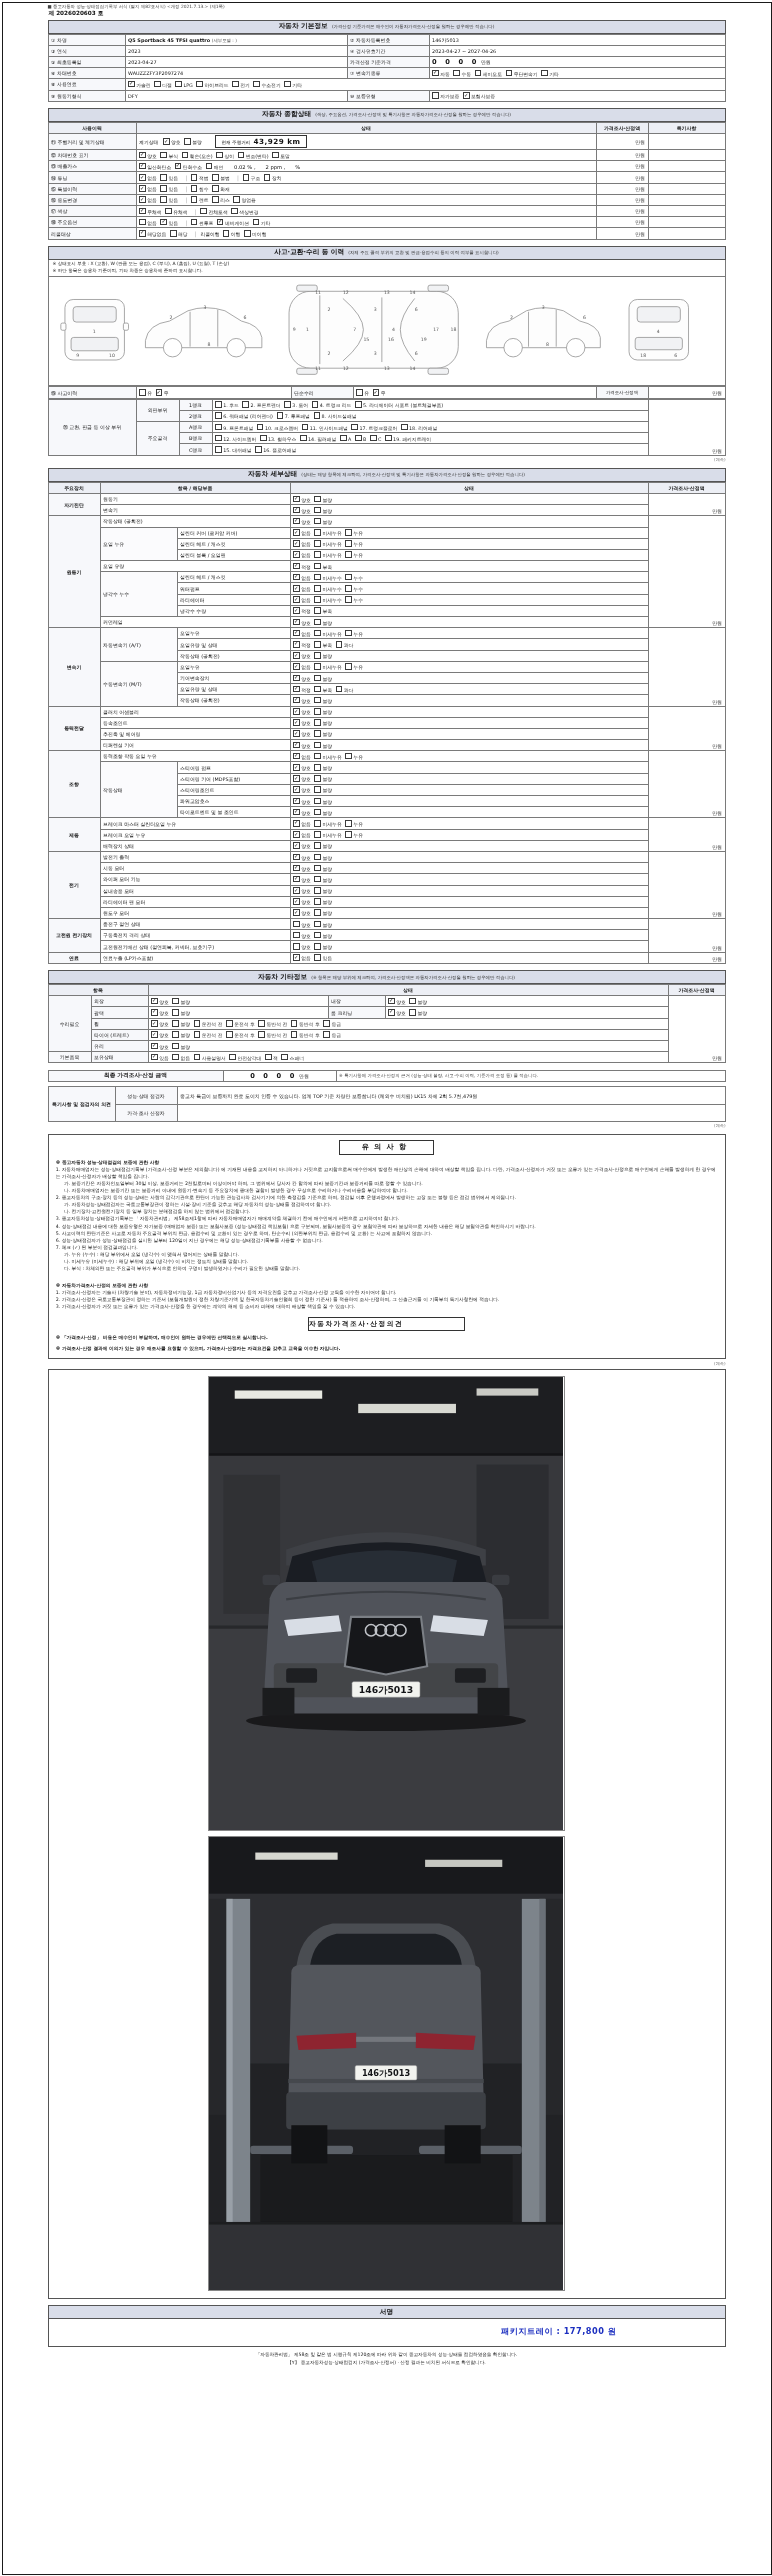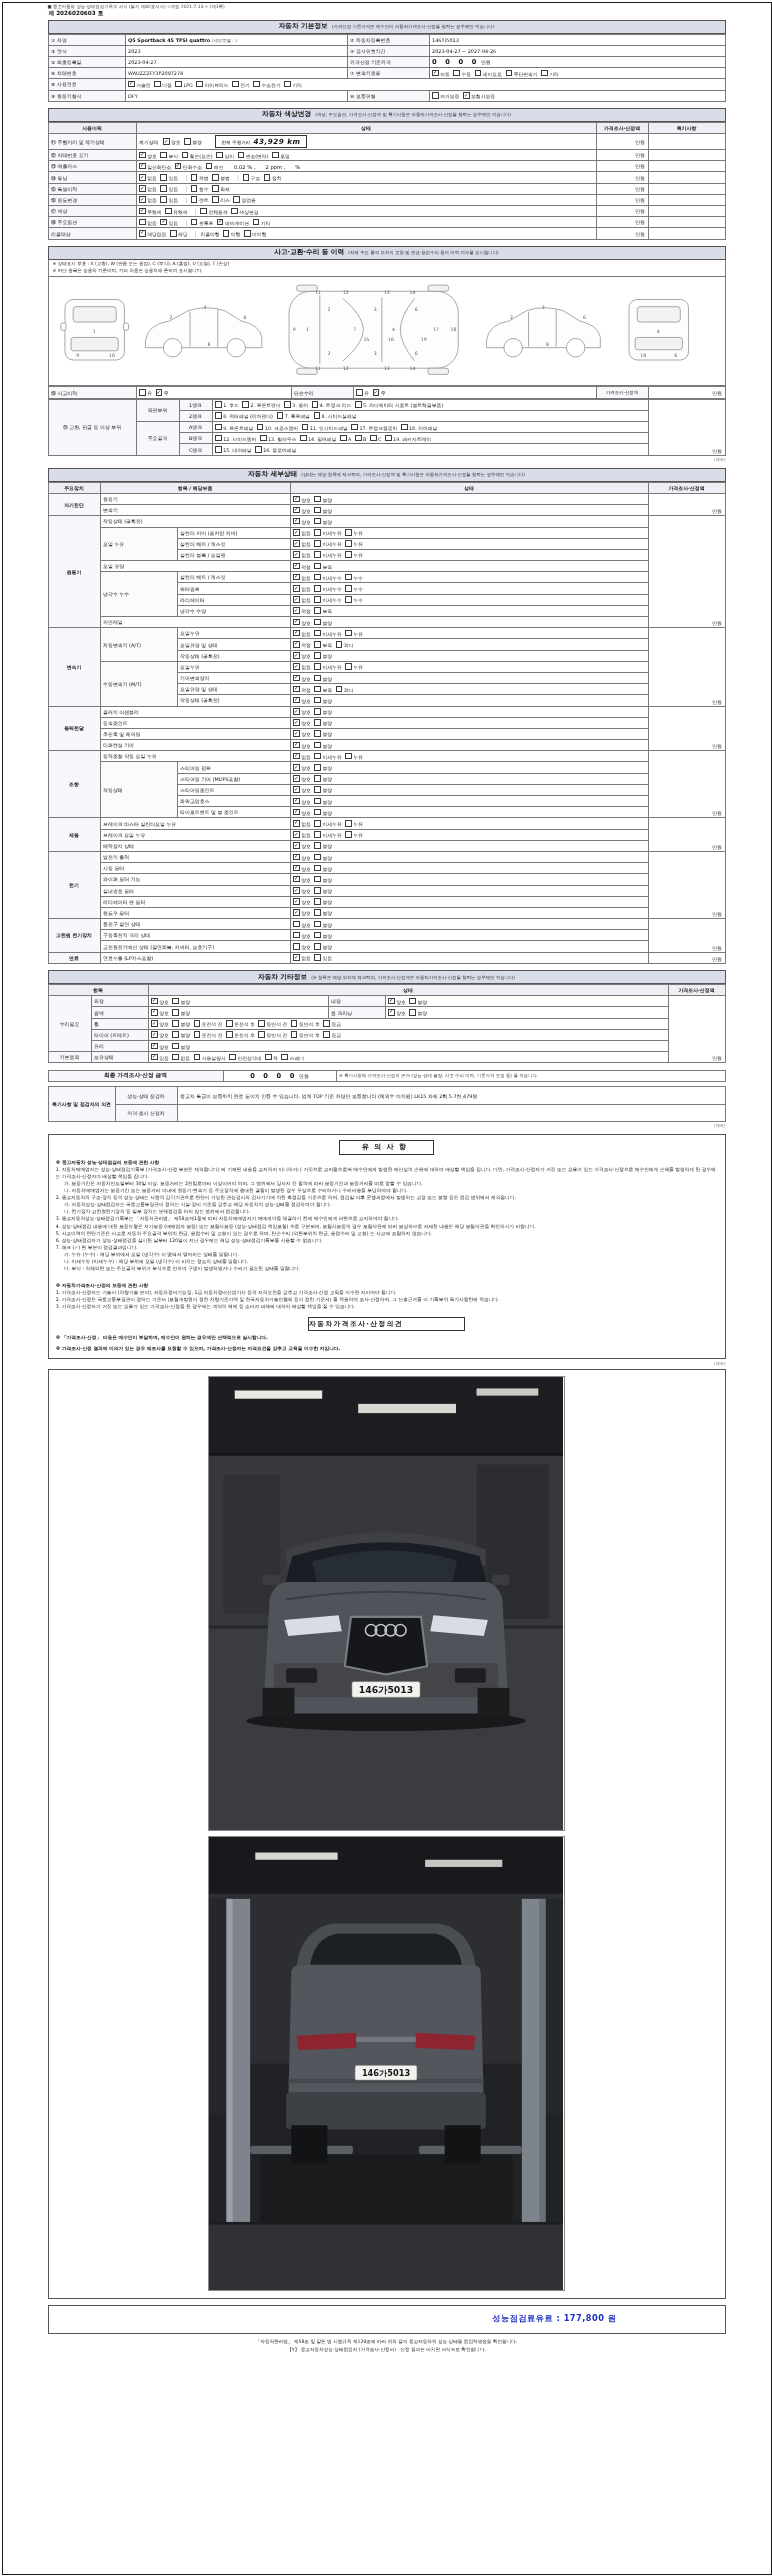--- a/index.html
+++ b/index.html
@@ -25,21 +25,21 @@
   .colhead td{background:#edeff5;text-align:center;font-weight:bold;font-size:4.9px;padding:1px 1px;}
   .lbl{background:#f7f8fb;}
   .ctr{text-align:center;}
   .val{font-size:5.2px;}
   .fee{text-align:right;font-size:4.9px;color:#222;}
   .opt{margin-right:3.6px;white-space:nowrap;font-size:4.8px;color:#1c1c1c;display:inline-block;}
   .cb{display:inline-block;width:4.6px;height:4.6px;border:0.5px solid #3c3c3c;margin-right:1.5px;vertical-align:-0.5px;position:relative;background:#fff;}
   .cb.on::after{content:"✓";position:absolute;left:0px;top:-1.5px;font-size:5.2px;font-weight:bold;color:#101010;}
   .sep{color:#999;margin:0 3.1px;}
   .kmbox{display:inline-block;border:0.8px solid #333;padding:1px 5.2px;margin-left:8.2px;background:#fff;}
-  .kmbox b{font-size:7.2px;margin-left:3.1px;letter-spacing:0.5px;font-style:italic;}
+  .kmbox b{font-size:7.2px;margin-left:3.1px;letter-spacing:0.5px;}
   .cont{text-align:right;font-size:4.1px;color:#666;margin-top:1px;}
   .marks{border:0.5px solid #7a7a7a;border-top:none;padding:1.5px 4.1px;font-size:4.5px;color:#222;line-height:1.5;}
   .diagramwrap{border:0.5px solid #7a7a7a;border-top:none;padding:3.1px 5.2px;background:#fff;}
   .noticebox{border:0.5px solid #555;padding:4.1px 7.2px 6.2px 7.2px;}
   .nheadbox{display:block;width:93px;margin:1px auto 4.1px auto;border:0.8px solid #333;text-align:center;font-weight:bold;font-size:7.2px;padding:1.5px 0;letter-spacing:5.2px;}
   .nbody{font-size:4.7px;line-height:1.5;color:#1a1a1a;}
   .nline{min-height:6.2px;}
   .nbold{font-weight:bold;margin-top:3.1px;}
   .aheadbox{display:block;width:155px;margin:7.2px auto 3.1px auto;border:0.8px solid #333;text-align:left;font-weight:bold;font-size:6.7px;padding:1.5px 0;letter-spacing:1.5px;}
   .anotes{font-size:4.7px;line-height:1.55;color:#1a1a1a;}
@@ -108,21 +108,21 @@
         <td class="lbl">⑨ 원동기형식</td>
         <td class="val">DFY</td>
         <td class="lbl">⑩ 보증유형</td>
         <td><span class="opt"><span class="cb"></span><span>자가보증</span></span><span class="opt"><span class="cb on"></span><span>보험사보증</span></span></td>
       </tr>
     </tbody>
       </table>
   </div>
 
   <div class="block">
-    <div class="sechead"><span>자동차 색상변경</span><span class="secnote">(색상, 주요옵션, 가격조사·산정액 및 특기사항은 자동차가격조사·산정을 원하는 경우에만 적습니다)</span></div>
+    <div class="sechead"><span>자동차 종합상태</span><span class="secnote">(색상, 주요옵션, 가격조사·산정액 및 특기사항은 자동차가격조사·산정을 원하는 경우에만 적습니다)</span></div>
     <table class="tbl">
       <colgroup>
           <col style="width:88px">
           <col>
           <col style="width:52px">
           <col style="width:77px">
         </colgroup>
       <tbody>
           <tr class="colhead">
         <td>사용이력</td>
@@ -740,22 +740,23 @@
         <rect x="458" y="560" width="70" height="74" fill="#121315"></rect>
         <rect x="284" y="444" width="120" height="28" rx="3" fill="#f2f3ef" stroke="#9a9a9a"></rect>
         <text x="344" y="464" font-size="16" text-anchor="middle" fill="#141518" font-weight="bold" font-family="'DejaVu Sans',sans-serif">146가5013</text>
         <rect x="0" y="748" width="688" height="132" fill="#303135"></rect>
         <rect x="0" y="748" width="688" height="5" fill="#1c1d1f"></rect>
       </svg>
     </div>
   </div>
 
   <div class="block signsec" style="margin-bottom:2.1px">
+    <div class="sechead" style="border:none;border-bottom:0.5px solid #555">서명</div>
     <div class="signrow">
-      <span class="feeblue"><span>성능점검료유료 : </span><b>177,800 원</b></span>
+      <span class="feeblue"><span>패키지트레이 : </span><b>177,800 원</b></span>
     </div>
   </div>
 
   <div class="footer">
     <div>「자동차관리법」 제58조 및 같은 법 시행규칙 제120조에 따라 위와 같이 중고자동차의 성능·상태를 점검하였음을 확인합니다.</div>
     <div>【Y】 중고자동차성능·상태점검지 (가격조사·산정서) · 산정 결과는 비치된 서식으로 확인합니다.</div>
   </div>
 
 </div>
 

